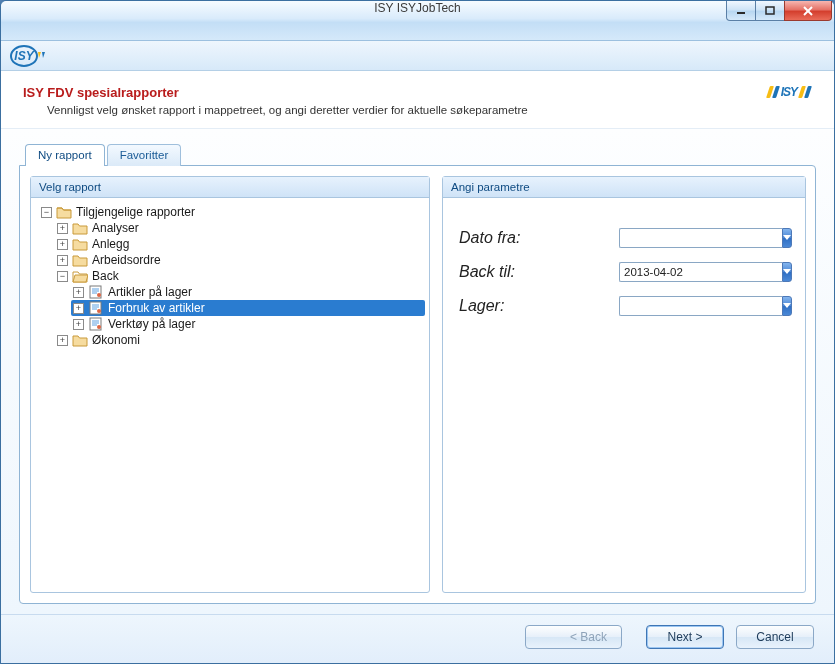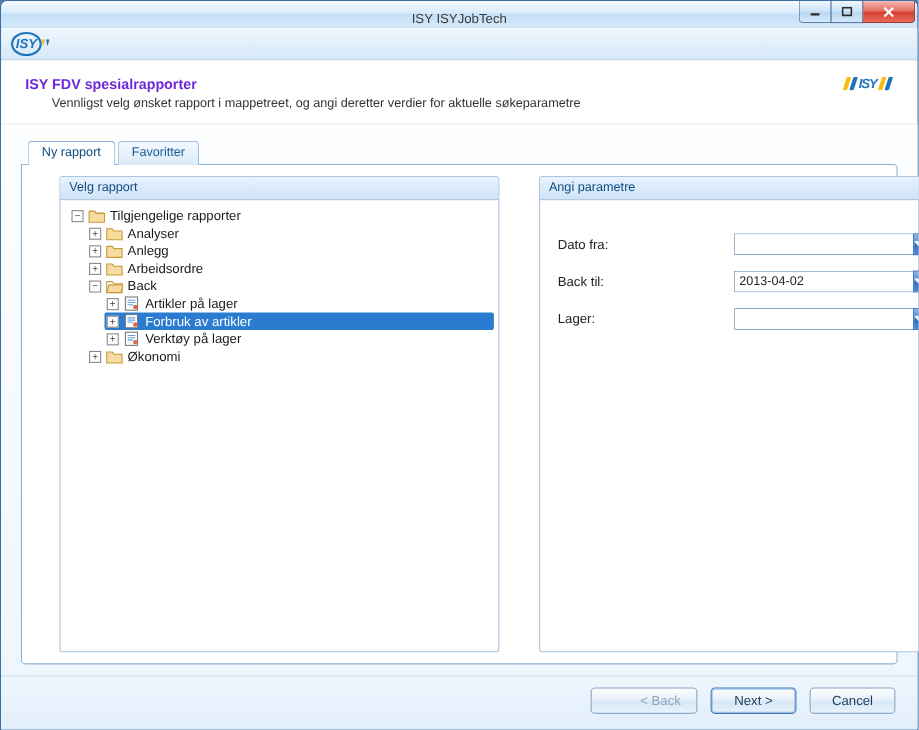--- a/index.html
+++ b/index.html
@@ -1,78 +1,78 @@
 <!DOCTYPE html>
 <html><head>
 <meta charset="utf-8">
 <style>
   * { box-sizing: border-box; margin: 0; padding: 0; font-family: "Segoe UI", Tahoma, sans-serif; font-size: 12px; }
   body { background: #5a8fc8; width: 835px; height: 664px; overflow: hidden; }
 
   .window { width: 835px; height: 664px; background: linear-gradient(#e8f2fb, #cfe2f6); border: 1px solid #3b6fa0; border-radius: 6px 6px 0 0; box-shadow: 0 0 6px rgba(0,0,0,0.4); display: flex; flex-direction: column; position: relative; }
 
   
-  .titlebar { height: 24px; background: linear-gradient(#f6fbff, #d9ebfb 45%, #c3def6 55%, #d5e9fa); border-bottom: 1px solid #9cc0df; display: flex; align-items: flex-end; position: relative; border-radius: 6px 6px 0 0; }
+  .titlebar { height: 40px; background: linear-gradient(#f6fbff, #d9ebfb 45%, #c3def6 55%, #d5e9fa); border-bottom: 1px solid #9cc0df; display: flex; align-items: flex-start; position: relative; border-radius: 6px 6px 0 0; }
   .titlebar-title { flex: 1; text-align: center; color: #3a3a3a; font-size: 12px; }
   .win-controls { position: absolute; right: 2px; top: 0; display: flex; }
   .win-btn { width: 30px; height: 20px; border: 1px solid #5a7fa6; border-top: none; background: linear-gradient(#f0f7ff, #cfe4f7 45%, #b8d7f1 55%, #d5e9fa); display: flex; align-items: center; justify-content: center; margin-left: -1px; cursor: default; }
   .win-btn:first-child { border-bottom-left-radius: 4px; }
   .win-btn:last-child { border-bottom-right-radius: 4px; }
   .win-close { width: 48px; background: linear-gradient(#f6b6b0, #e57368 45%, #d43f2e 55%, #e96b58); border-color: #9a3a2f; }
   .win-btn svg { display:block; }
 
   
   .app-header { height: 30px; background: linear-gradient(#eef6fd, #d7e9f9); border-bottom: 1px solid #b4cfe6; display:flex; align-items:center; padding: 0 8px; }
 
   
   .content { flex: 1; background: #ffffff; margin: 0; display:flex; flex-direction:column; }
 
   .intro { padding: 14px 22px 12px 22px; display:flex; align-items:flex-start; justify-content:space-between; border-bottom: 1px solid #e4edf6; position:relative; }
-  .intro-text h2 { font-size: 13px; font-weight: bold; color:#6d28d9; margin-bottom: 4px; }
+  .intro-text h2 { font-size: 13px; font-weight: bold; color:#b91c1c; margin-bottom: 4px; }
   .intro-text p { font-size: 11.5px; color:#333; padding-left: 24px; }
   .logo-big { color:#1e74b8; font-weight:bold; font-size:26px; font-style:italic; letter-spacing:-1px; display:flex; align-items:center; gap:1px; }
   .logo-big .tick { width:4px; height:12px; background:#f7bd15; border-radius:1px; transform:skewX(-18deg); display:inline-block; }
   .logo-big .tick.blue { background:#1e74b8; }
   .logo-big .quote { display:inline-flex; gap:2px; margin-right:2px; }
 
   
   .main { flex:1; padding: 14px 18px 10px 18px; display:flex; flex-direction:column; background:linear-gradient(#fdfeff,#eef6fd); }
 
   .tabstrip { display:flex; align-items:flex-end; gap:0; margin-left:6px; }
   .tab { padding: 4px 12px 5px 12px; border:1px solid #9fbfdc; border-bottom:none; background:linear-gradient(#f3f9ff,#dbeaf8); color:#1a5b96; border-radius:4px 4px 0 0; margin-right:2px; cursor:default; font-size:11.5px; position:relative; top:1px; }
   .tab.active { background:#fff; border-color:#8fb4d4; color:#0f4b82; z-index:2; }
 
   .tab-body { flex:1; border:1px solid #8fb4d4; background:#fff; border-radius:0 4px 4px 4px; padding:10px 10px 10px 10px; display:flex; gap:12px; }
 
-  .panel { border:1px solid #a9c5df; border-radius:3px; display:flex; flex-direction:column; background:#fff;margin-left:24px; }
+  .panel { border:1px solid #a9c5df; border-radius:3px; display:flex; flex-direction:column; background:#fff; }
   .panel.left { flex: 0 0 400px; }
   .panel.right { flex:1; }
   .panel-head { background:linear-gradient(#e7f2fd,#cfe3f7); border-bottom:1px solid #a9c5df; padding:4px 8px; color:#0f4b82; font-size:11.5px; }
   .panel-body { flex:1; padding:6px 4px; overflow:auto; }
 
   
   .tree ul { list-style:none; padding-left:16px; }
   .tree > ul { padding-left:4px; }
   .tree-row { display:flex; align-items:center; gap:4px; padding:1px 2px; white-space:nowrap; cursor:default; font-size:11.5px; color:#1a1a1a; }
   .tree-row.selected { background:#2a7cd0; color:#fff; border-radius:2px; }
   .expander { width:11px; height:11px; border:1px solid #8a8a8a; background:#fff; display:flex; align-items:center; justify-content:center; font-size:9px; line-height:1; color:#444; cursor:default; flex-shrink:0; }
   .folder-icon, .report-icon { width:16px; height:14px; flex-shrink:0; }
 
   
   .param-row { display:flex; align-items:center; margin: 8px 12px 14px 12px; }
-  .param-label { width:160px; color:#222; font-size:12px; }
+  .param-label { width:160px; color:#222; font-size:16px;font-style:italic; }
   .param-input-wrap { flex:1; display:flex; max-width:170px; }
   .param-input { flex:1; height:20px; border:1px solid #8aa7c4; border-right:none; padding: 0 4px; background:#fff; font-size:11.5px; color:#222; border-radius:2px 0 0 2px; }
   .param-dd { width:18px; height:20px; border:1px solid #4d79b8; background:linear-gradient(#84b5ee,#4d88d6 48%,#2f6fc4 52%,#4a88d6); border-radius:0 3px 3px 0; display:flex; align-items:center; justify-content:center; }
   .param-dd svg { display:block; }
 
   
   .footer { padding: 10px 20px 14px 0; display:flex; justify-content:flex-end; gap:12px; background:linear-gradient(#eef6fd,#e2eefb); border-top:1px solid #c8dbef; }
   .btn { min-width:78px; height:24px; border:1px solid #8ba8c7; border-radius:4px; background:linear-gradient(#fdfefe,#e7f0fa 48%,#d7e7f6 52%,#e8f2fc); color:#1d3b5a; font-size:12px; display:flex; align-items:center; justify-content:center; padding:0 14px; cursor:default; }
-  .btn.primary { border-color:#3f76b5; box-shadow:0 0 0 1px #9cc6f2 inset; }
+  .btn.primary { border-color:#3f76b5; box-shadow:0 0 0 1px #9cc6f2 inset;margin-left:12px; }
   .btn.disabled { color:#8ea3b9;padding-left:44px; }
 
 </style>
 </head>
 <body>
 
 <div class="window">
 
   <div class="titlebar">
     <div class="titlebar-title">ISY ISYJobTech</div>

